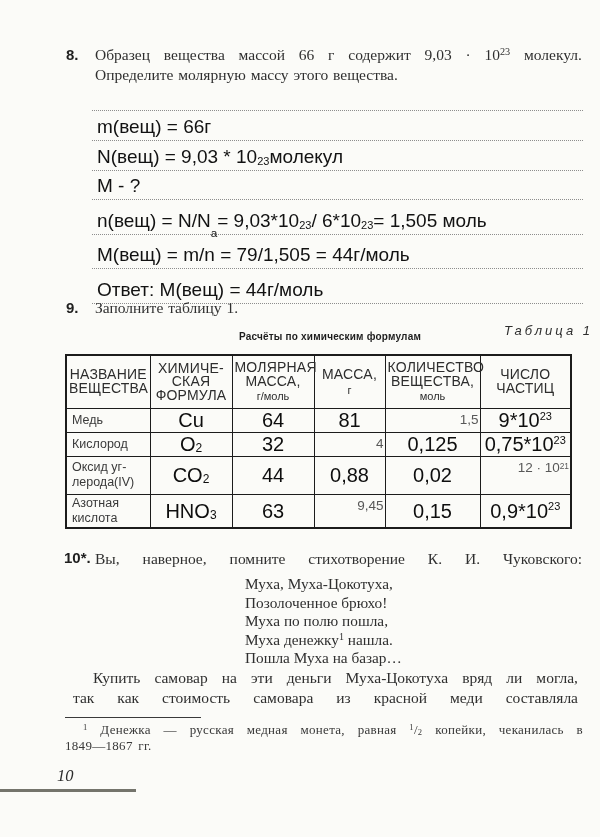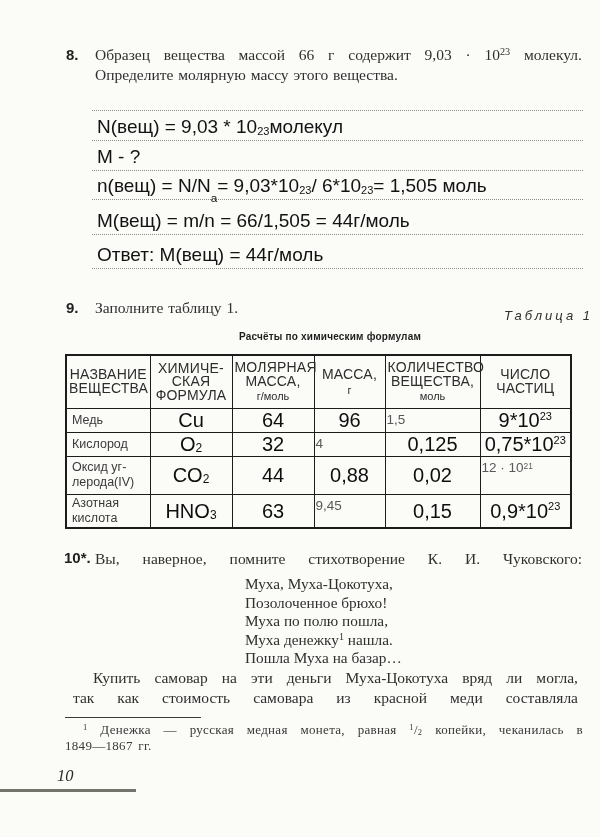--- a/index.html
+++ b/index.html
@@ -69,21 +69,21 @@
     text-align:left;vertical-align:middle;padding:1px 2px 1px 5px;
   }
   td.cell-hand{
     font-size:20px;line-height:20px;color:#0e0e0e;
     text-align:center;vertical-align:middle;white-space:nowrap;
   }
   td.cell-hand .sup{font-size:55%;top:-0.65em;}
   td.cell-hand .sub{font-size:60%;top:0.12em;}
   td.cell-printed{
     font-size:13.5px;line-height:15px;color:#585858;
-    text-align:left;vertical-align:top;padding-top:3px;
+    text-align:right;vertical-align:top;padding-top:3px;
   }
   td.cell-printed .sup{font-size:62%;top:-0.3em;}
   
   .poem-line{font-size:15.3px;line-height:18.6px;color:#2f2f2f;}
   
   .fn-rule{border-top:1.5px solid #3a3a3a;}
   .footnote{font-size:13px;line-height:16px;color:#383838;letter-spacing:0.3px;word-spacing:2px;}
   
   .page-number{font-style:italic;font-size:16.5px;color:#2c2c2c;}
   .page-rule{background:#74746c;height:2.5px;}
@@ -93,31 +93,32 @@
 
 <div class="page">
 
   <span class="abs task-num" style="left:66px;top:46px">8.</span>
   <div class="abs task-text" style="left:95px;top:45px;width:487px">
     <div class="line-just">Образец вещества массой 66 г содержит 9,03 · 10<span class="sup">23</span> молекул.</div>
     <div>Определите молярную массу этого вещества.</div>
   </div>
 
   <div class="abs answers" id="answer-area" style="left:92px;top:110px;width:491px">
+      <div class="ans-row">m(вещ) = 66г</div>
       <div class="ans-row">N(вещ) = 9,03 * 10<span class="sup">23</span> молекул</div>
       <div class="ans-row">M - ?</div>
       <div class="ans-row">n(вещ) = N/N<span class="sub">а</span> = 9,03*10<span class="sup">23</span> / 6*10<span class="sup">23</span> = 1,505 моль</div>
-      <div class="ans-row">M(вещ) = m/n = 66/1,505 = 44г/моль</div>
+      <div class="ans-row">M(вещ) = m/n = 79/1,505 = 44г/моль</div>
       <div class="ans-row">Ответ: M(вещ) = 44г/моль</div>
     </div>
 
   <span class="abs task-num" style="left:66px;top:299px">9.</span>
   <div class="abs task-text" style="left:95px;top:298px;width:487px">Заполните таблицу 1.</div>
 
-  <div class="abs table-label" style="left:0;top:308px;right:7px">Таблица 1</div>
+  <div class="abs table-label" style="left:0;top:323px;right:7px">Таблица 1</div>
   <div class="abs table-title" style="left:65px;top:331px;width:530px">Расчёты по химическим формулам</div>
 
   <table class="abs chem" style="left:65px;top:354px" id="chem-table">
     <colgroup>
       <col style="width:84px">
         <col style="width:82px">
         <col style="width:82px">
       <col style="width:71px">
         <col style="width:95px">
         <col style="width:91px">
@@ -151,21 +152,21 @@
             <div class="h-line">ЧИСЛО</div>
             <div class="h-line">ЧАСТИЦ</div>
           </th>
         </tr>
       </thead>
     <tbody id="tbody">
         <tr>
           <td class="cell-name">Медь</td>
           <td class="cell-hand">Cu</td>
           <td class="cell-hand">64</td>
-          <td class="cell-hand">96</td>
+          <td class="cell-hand">81</td>
           <td class="cell-printed">1,5</td>
           <td class="cell-hand">9*10<span class="sup">23</span></td>
         </tr>
         <tr>
           <td class="cell-name">Кислород</td>
           <td class="cell-hand">O<span class="sub">2</span></td>
           <td class="cell-hand">32</td>
           <td class="cell-printed">4</td>
           <td class="cell-hand">0,125</td>
           <td class="cell-hand">0,75*10<span class="sup">23</span></td>

